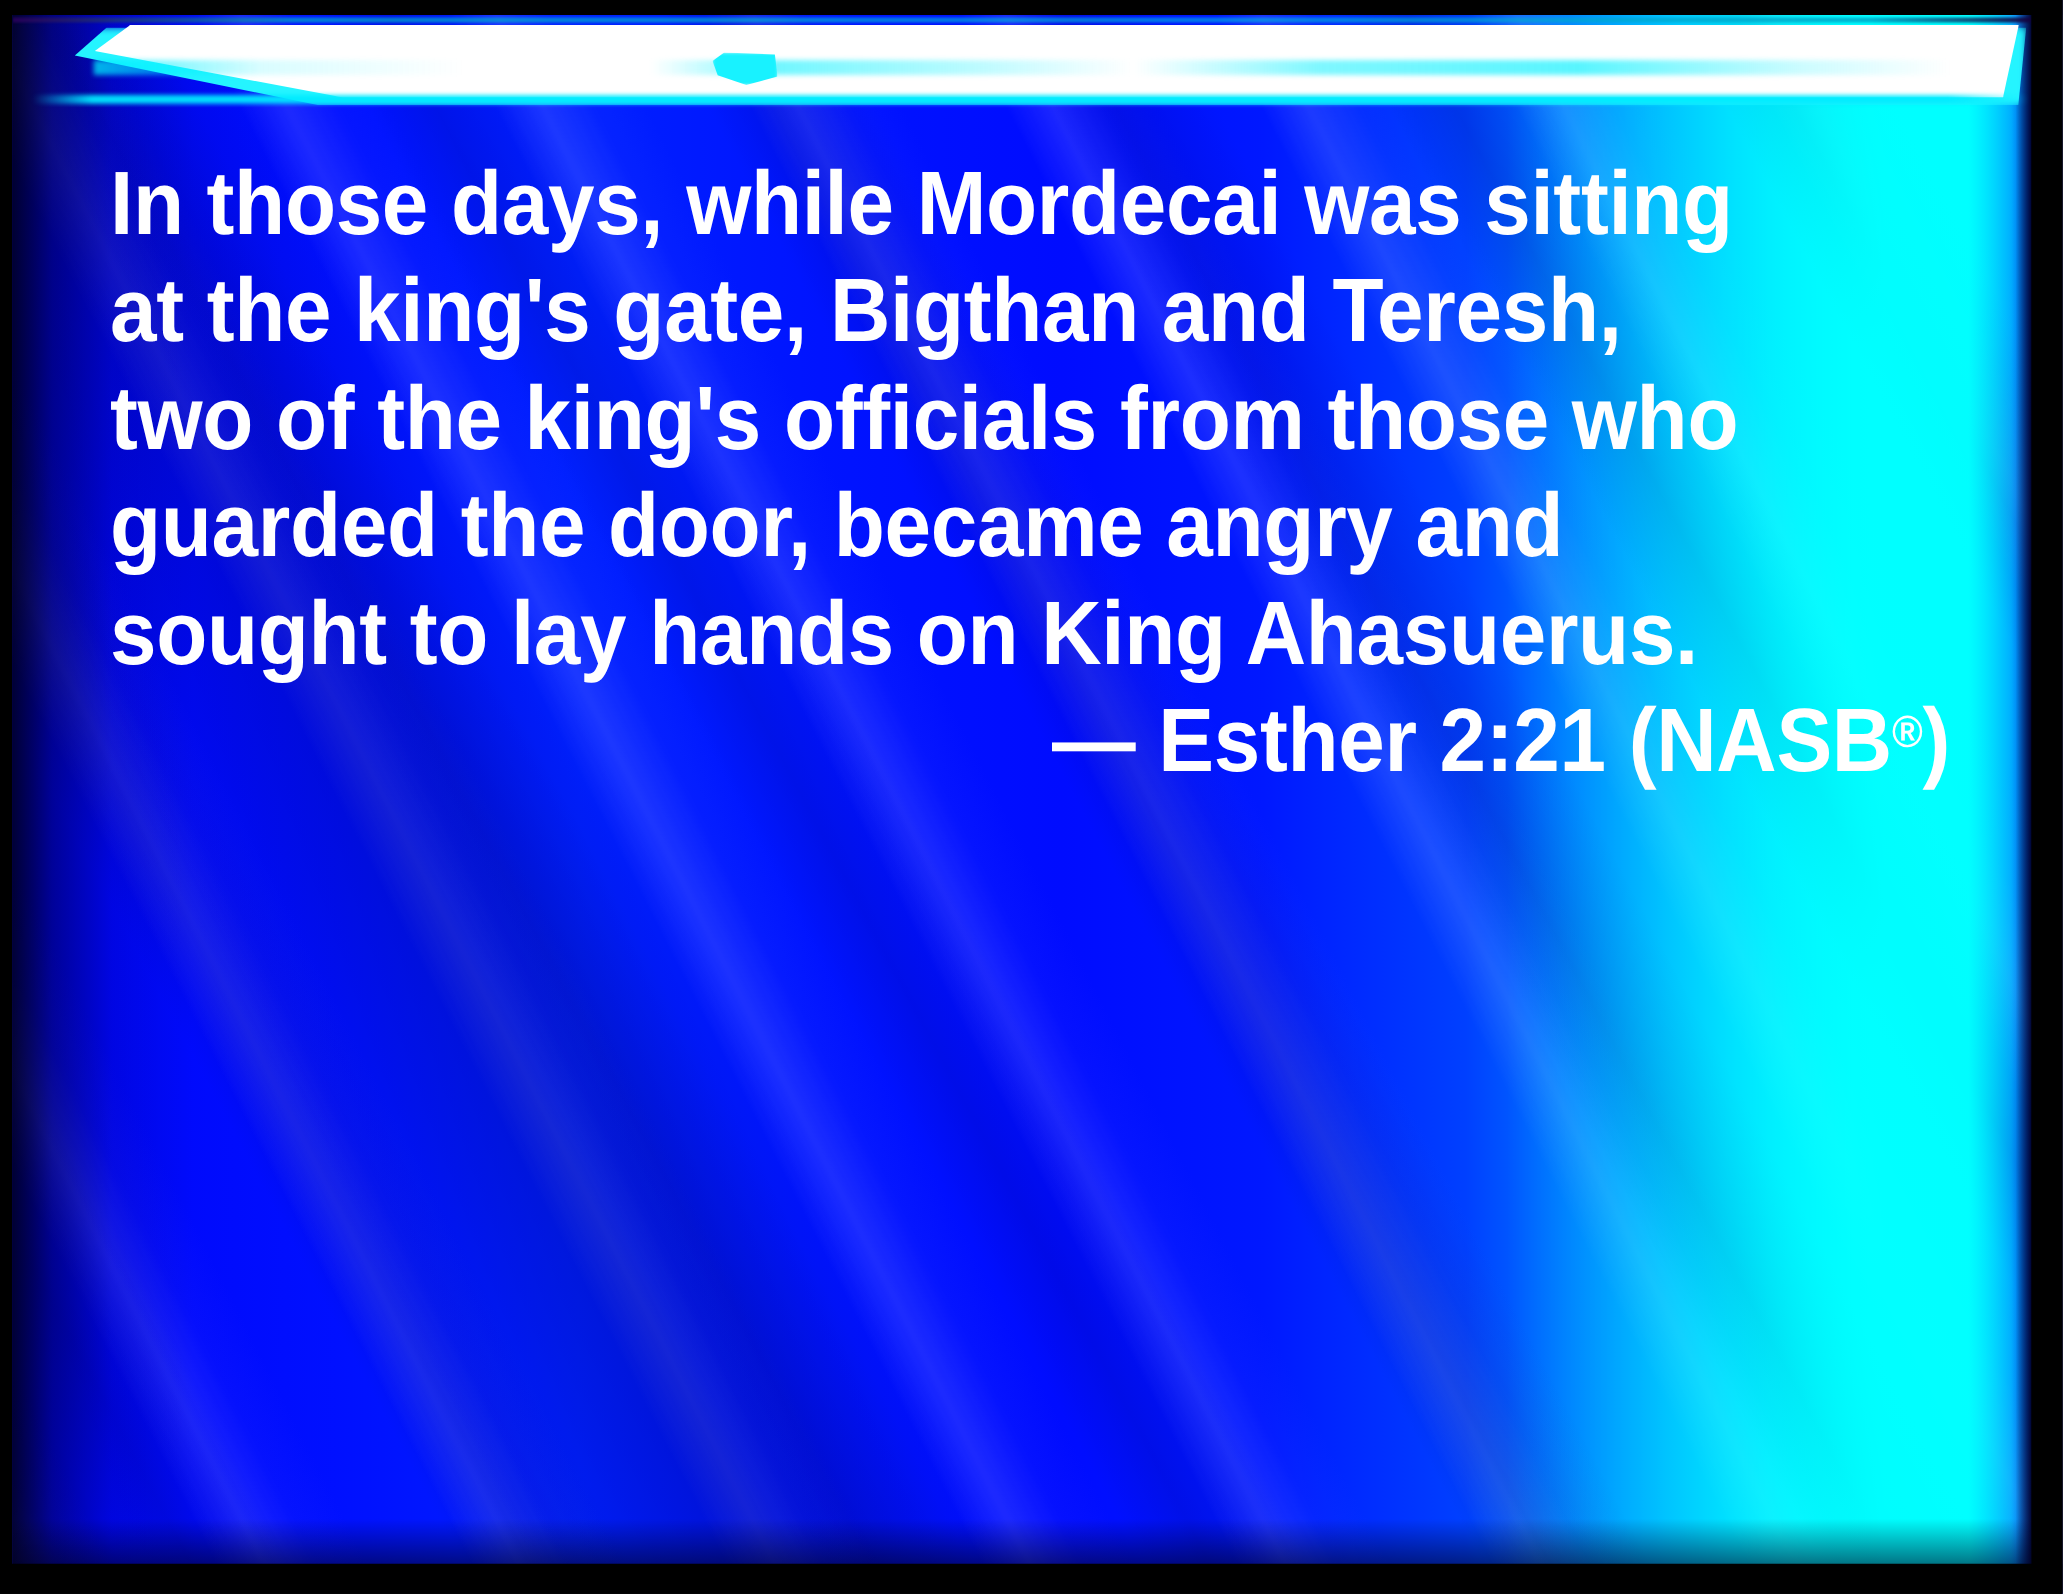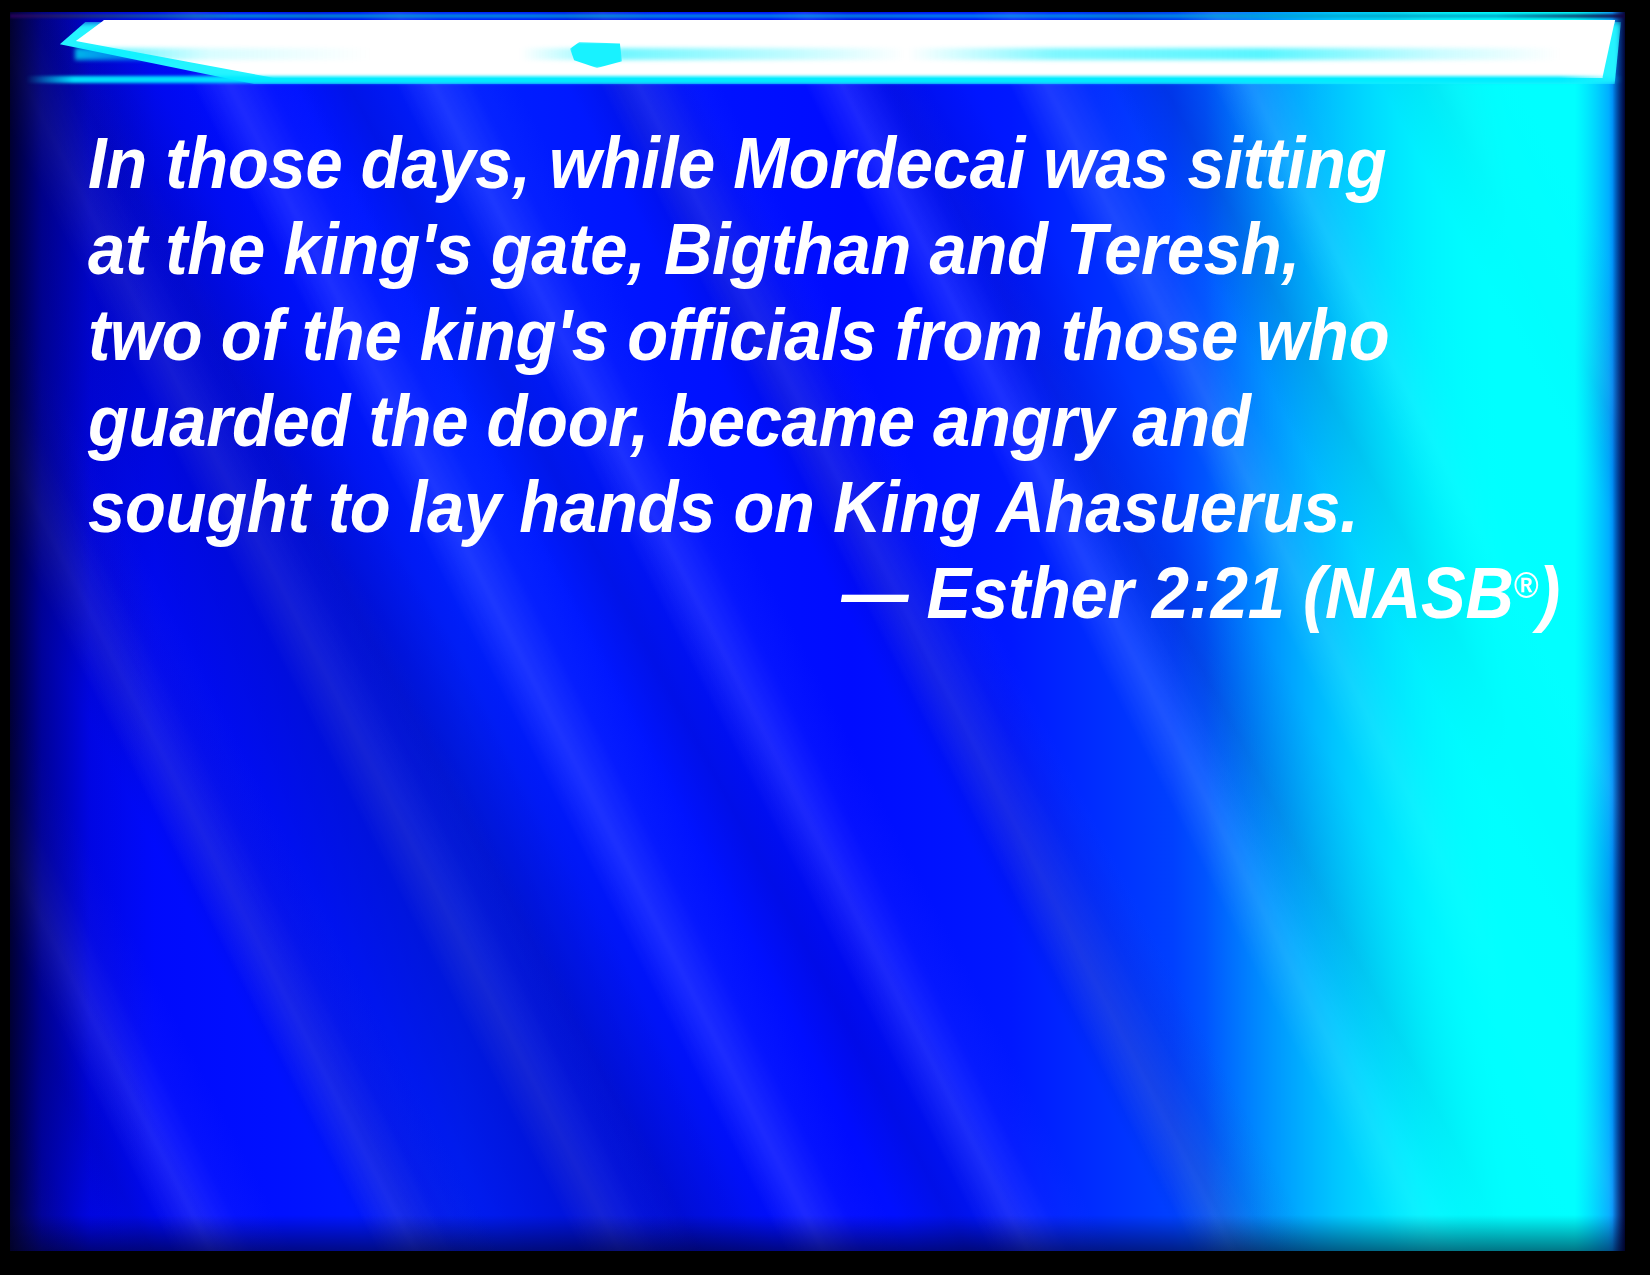--- a/index.html
+++ b/index.html
@@ -210,21 +210,20 @@
     filter: blur(1px);
   }
 
   
   #verse-block {
     position: absolute;
     left: 0;
     top: 0;
     width: 100%;
     height: 100%;
-    font-style: italic;
   }
   #verse-text {
     position: absolute;
     left: 78px;
     top: 108px;
     width: 1460px;
     color: #ffffff;
     font-size: 72px;
     font-weight: bold;
     line-height: 86px;

